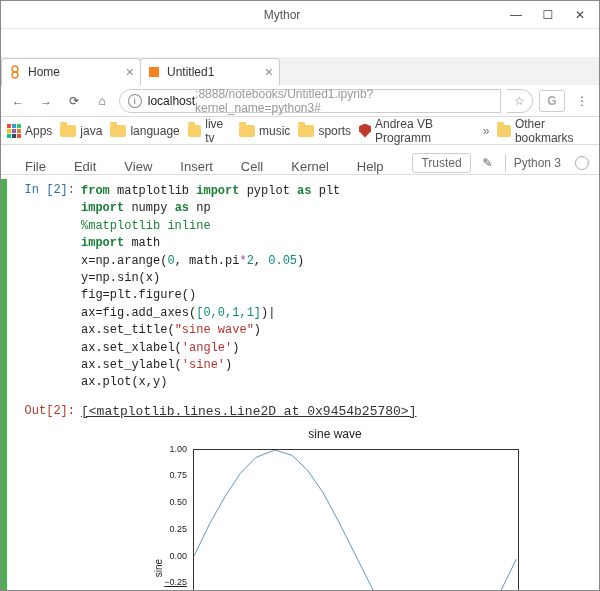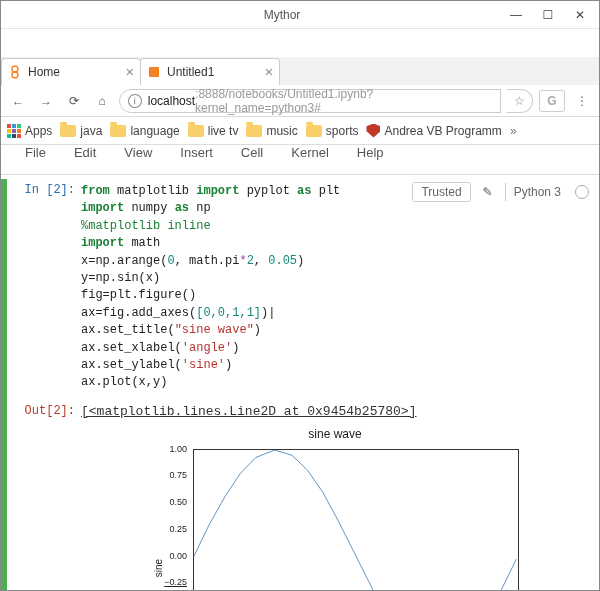--- a/index.html
+++ b/index.html
@@ -21,21 +21,21 @@
   .g-box { width:26px; height:22px; border:1px solid #ccc; border-radius:3px; display:flex; align-items:center; justify-content:center; color:#aaa; font-weight:bold;}
   .bookmarks { height: 28px; display:flex; align-items:center; gap:8px; padding:0 6px; border-bottom:1px solid #dcdcdc; font-size:12px; background:#fff;}
   .bm-item { display:flex; align-items:center; gap:4px; color:#444;}
   .folder-ic { width:16px; height:12px; background:#f9cf6a; border-radius:2px; position:relative; display:inline-block;}
   .folder-ic::before { content:""; position:absolute; top:-3px; left:0; width:7px; height:3px; background:#f9cf6a; border-radius:1px 1px 0 0;}
   .apps-ic { width:14px; height:14px; display:grid; grid-template-columns:repeat(3,4px); grid-template-rows:repeat(3,4px); gap:1px;}
   .apps-ic span:nth-child(1){background:#e74c3c}.apps-ic span:nth-child(2){background:#3498db}.apps-ic span:nth-child(3){background:#2ecc71}
   .apps-ic span:nth-child(4){background:#f1c40f}.apps-ic span:nth-child(5){background:#9b59b6}.apps-ic span:nth-child(6){background:#e67e22}
   .apps-ic span:nth-child(7){background:#1abc9c}.apps-ic span:nth-child(8){background:#34495e}.apps-ic span:nth-child(9){background:#e74c3c}
   .shield-ic { width:14px; height:14px; background:#c0392b; clip-path: polygon(50% 0,100% 20%,100% 55%,50% 100%,0 55%,0 20%);}
-  .menubar { height: 30px; display:flex; align-items:flex-start; padding:0 10px; border-bottom:1px solid #dcdcdc; background:#fff; color:#555;}
+  .menubar { height: 30px; display:flex; align-items:flex-end; padding:0 10px; border-bottom:1px solid #dcdcdc; background:#fff; color:#555;}
   .menubar .mitem { padding:0 14px; font-size:13px;}
   .menubar .right { margin-left:auto; display:flex; align-items:center; gap:6px;margin-top:36px;}
   .trusted-pill { border:1px solid #ccc; border-radius:3px; padding:2px 8px; font-size:12px; color:#666;}
   .kernel-label { border-left:1px solid #ccc; padding:2px 8px; font-size:12px; color:#666;}
   .kernel-dot { width:14px; height:14px; border:1px solid #aaa; border-radius:50%;}
   .notebook { height: calc(591px - 28px - 28px - 32px - 28px - 30px); overflow:auto; background:#fff;}
   .cell-wrap { display:flex; padding:4px 0 0 0;}
   .runbar { width:6px; background:#4caf50; margin-right:2px;}
   .cell { flex:1; padding:2px 10px 0 0;}
   .row { display:flex; align-items:flex-start;}
@@ -139,20 +139,24 @@
     </div>
   <div class="bm-item">
       <span class="folder-ic"></span>
       <span>sports</span>
     </div>
   <div class="bm-item">
       <span class="shield-ic"></span>
       <span>Andrea VB Programm</span>
     </div>
   <div class="bm-item more">»</div>
+  <div class="bm-item" style="margin-left:auto">
+      <span class="folder-ic"></span>
+      <span>Other bookmarks</span>
+    </div>
 </div>
 
 <div class="menubar">
   <span class="mitem">File</span>
   <span class="mitem">Edit</span>
   <span class="mitem">View</span>
   <span class="mitem">Insert</span>
   <span class="mitem">Cell</span>
   <span class="mitem">Kernel</span>
   <span class="mitem">Help</span>

